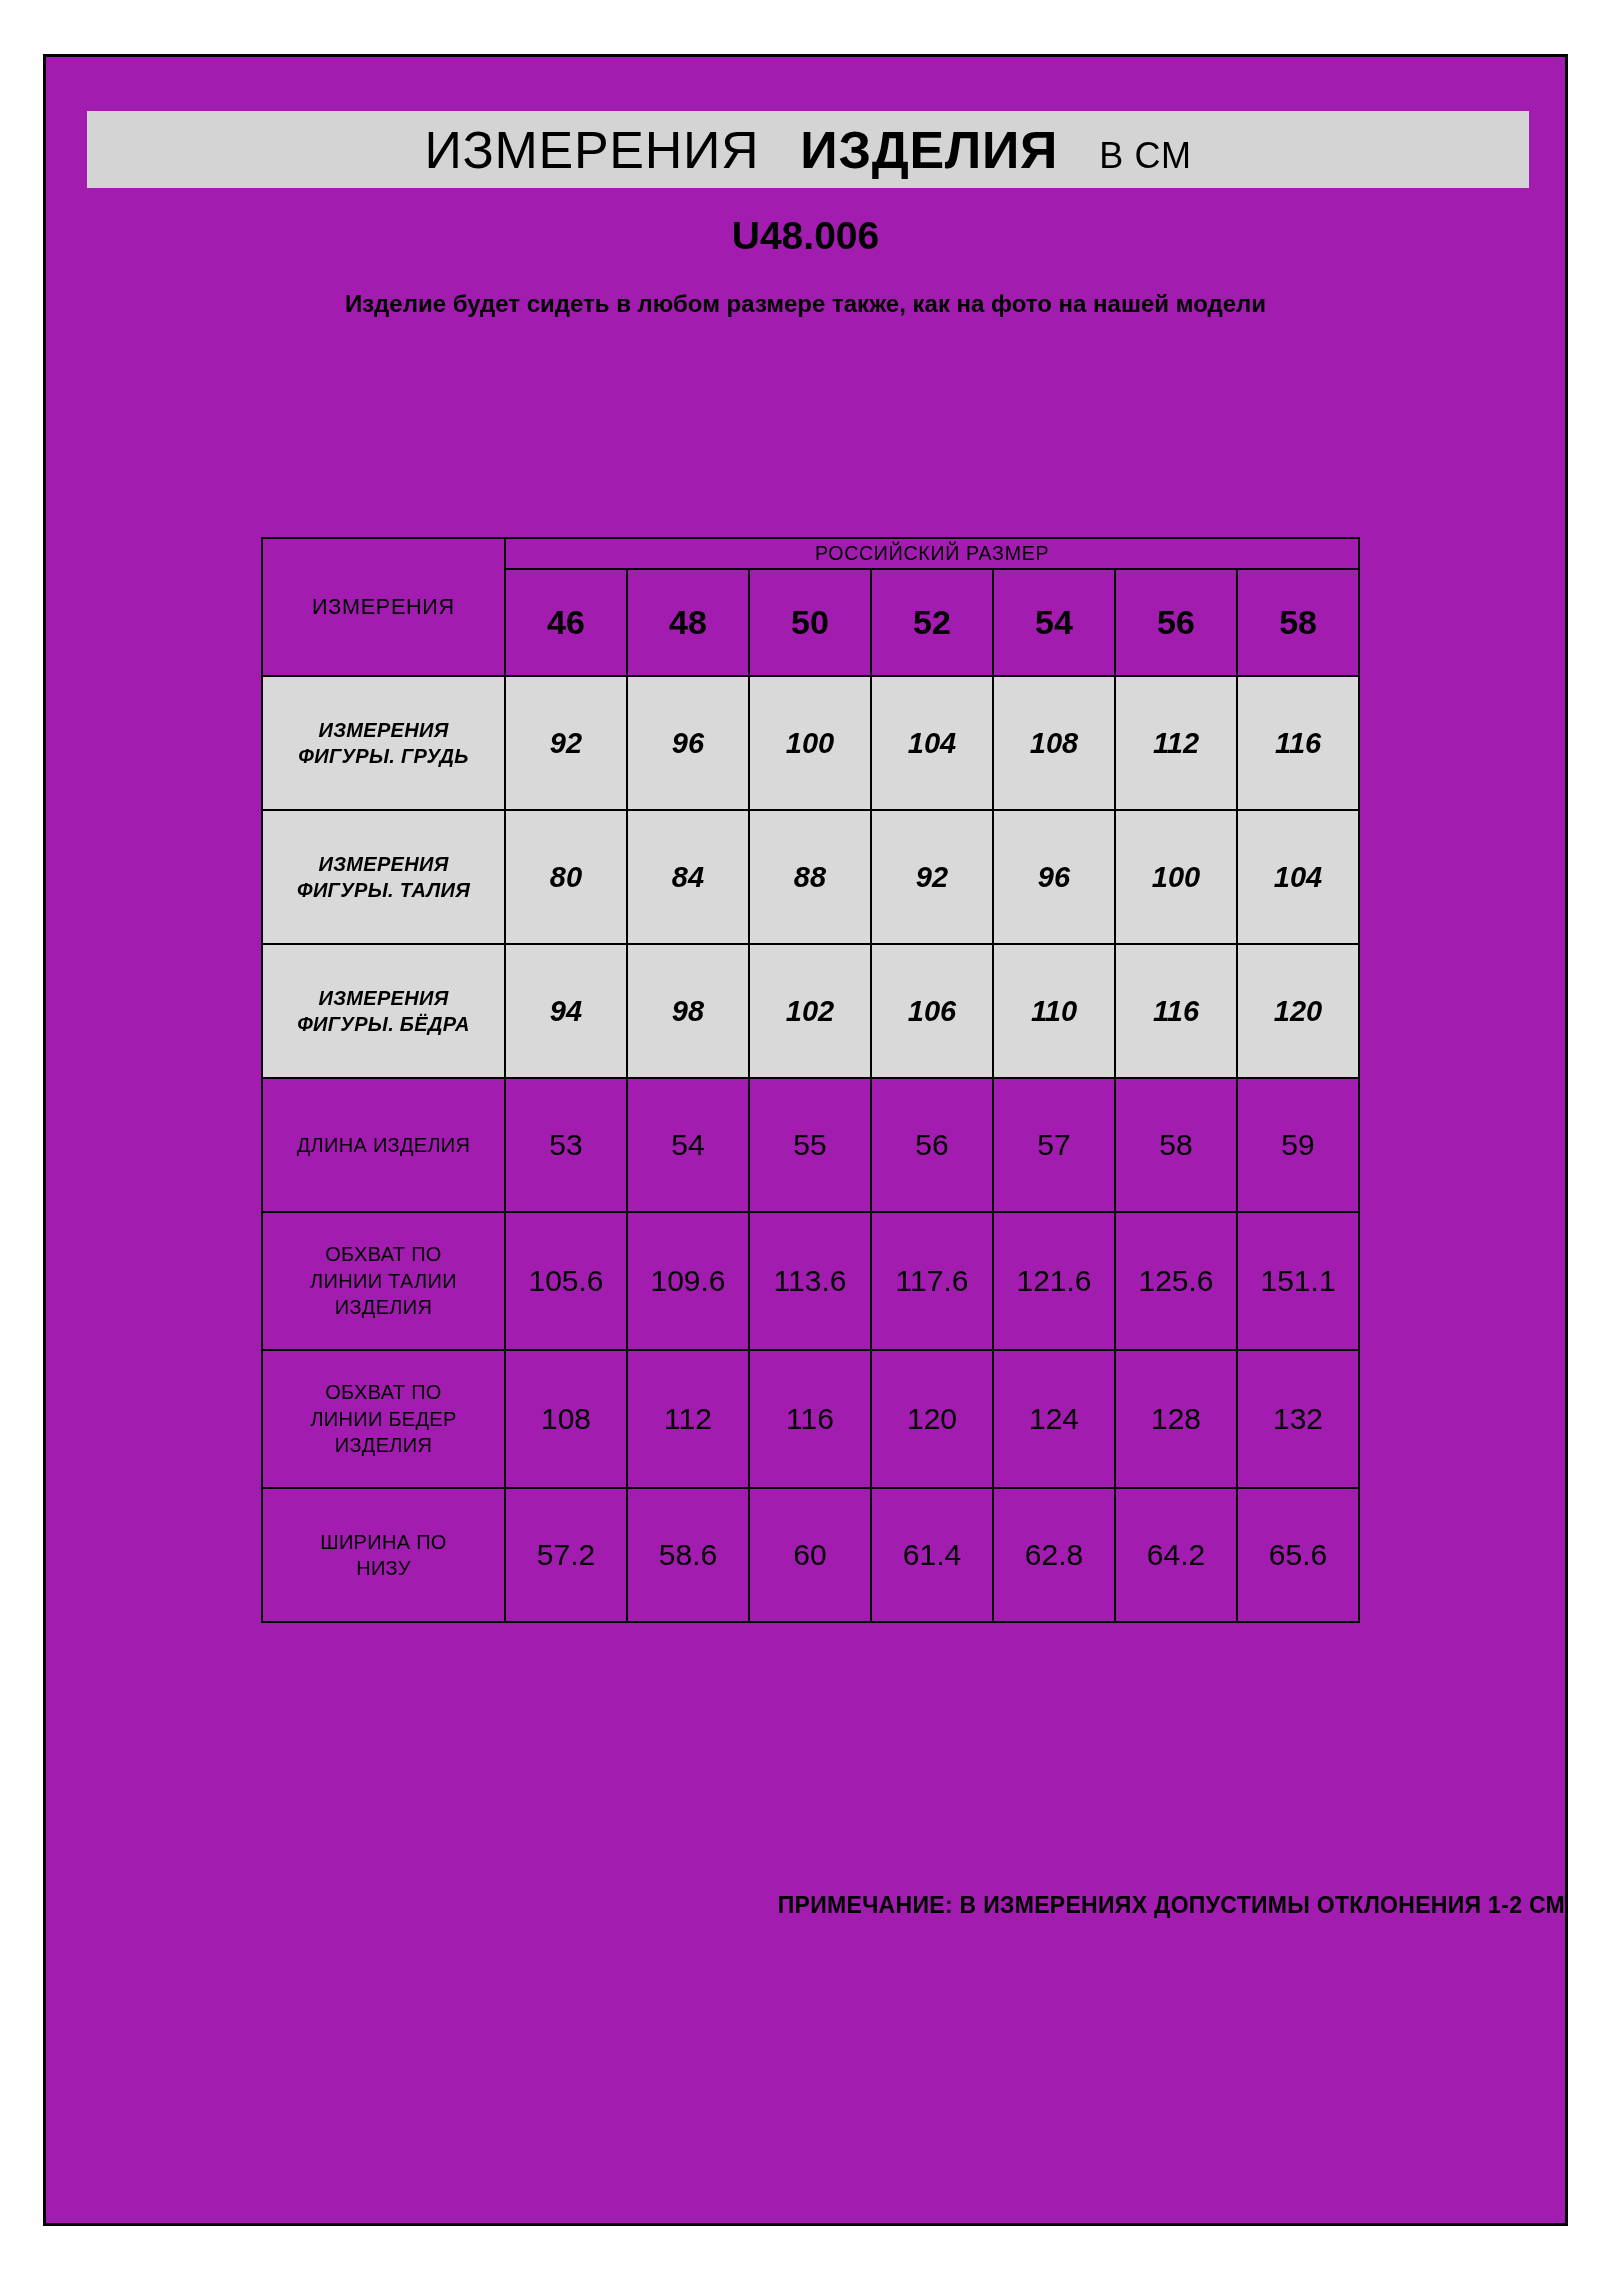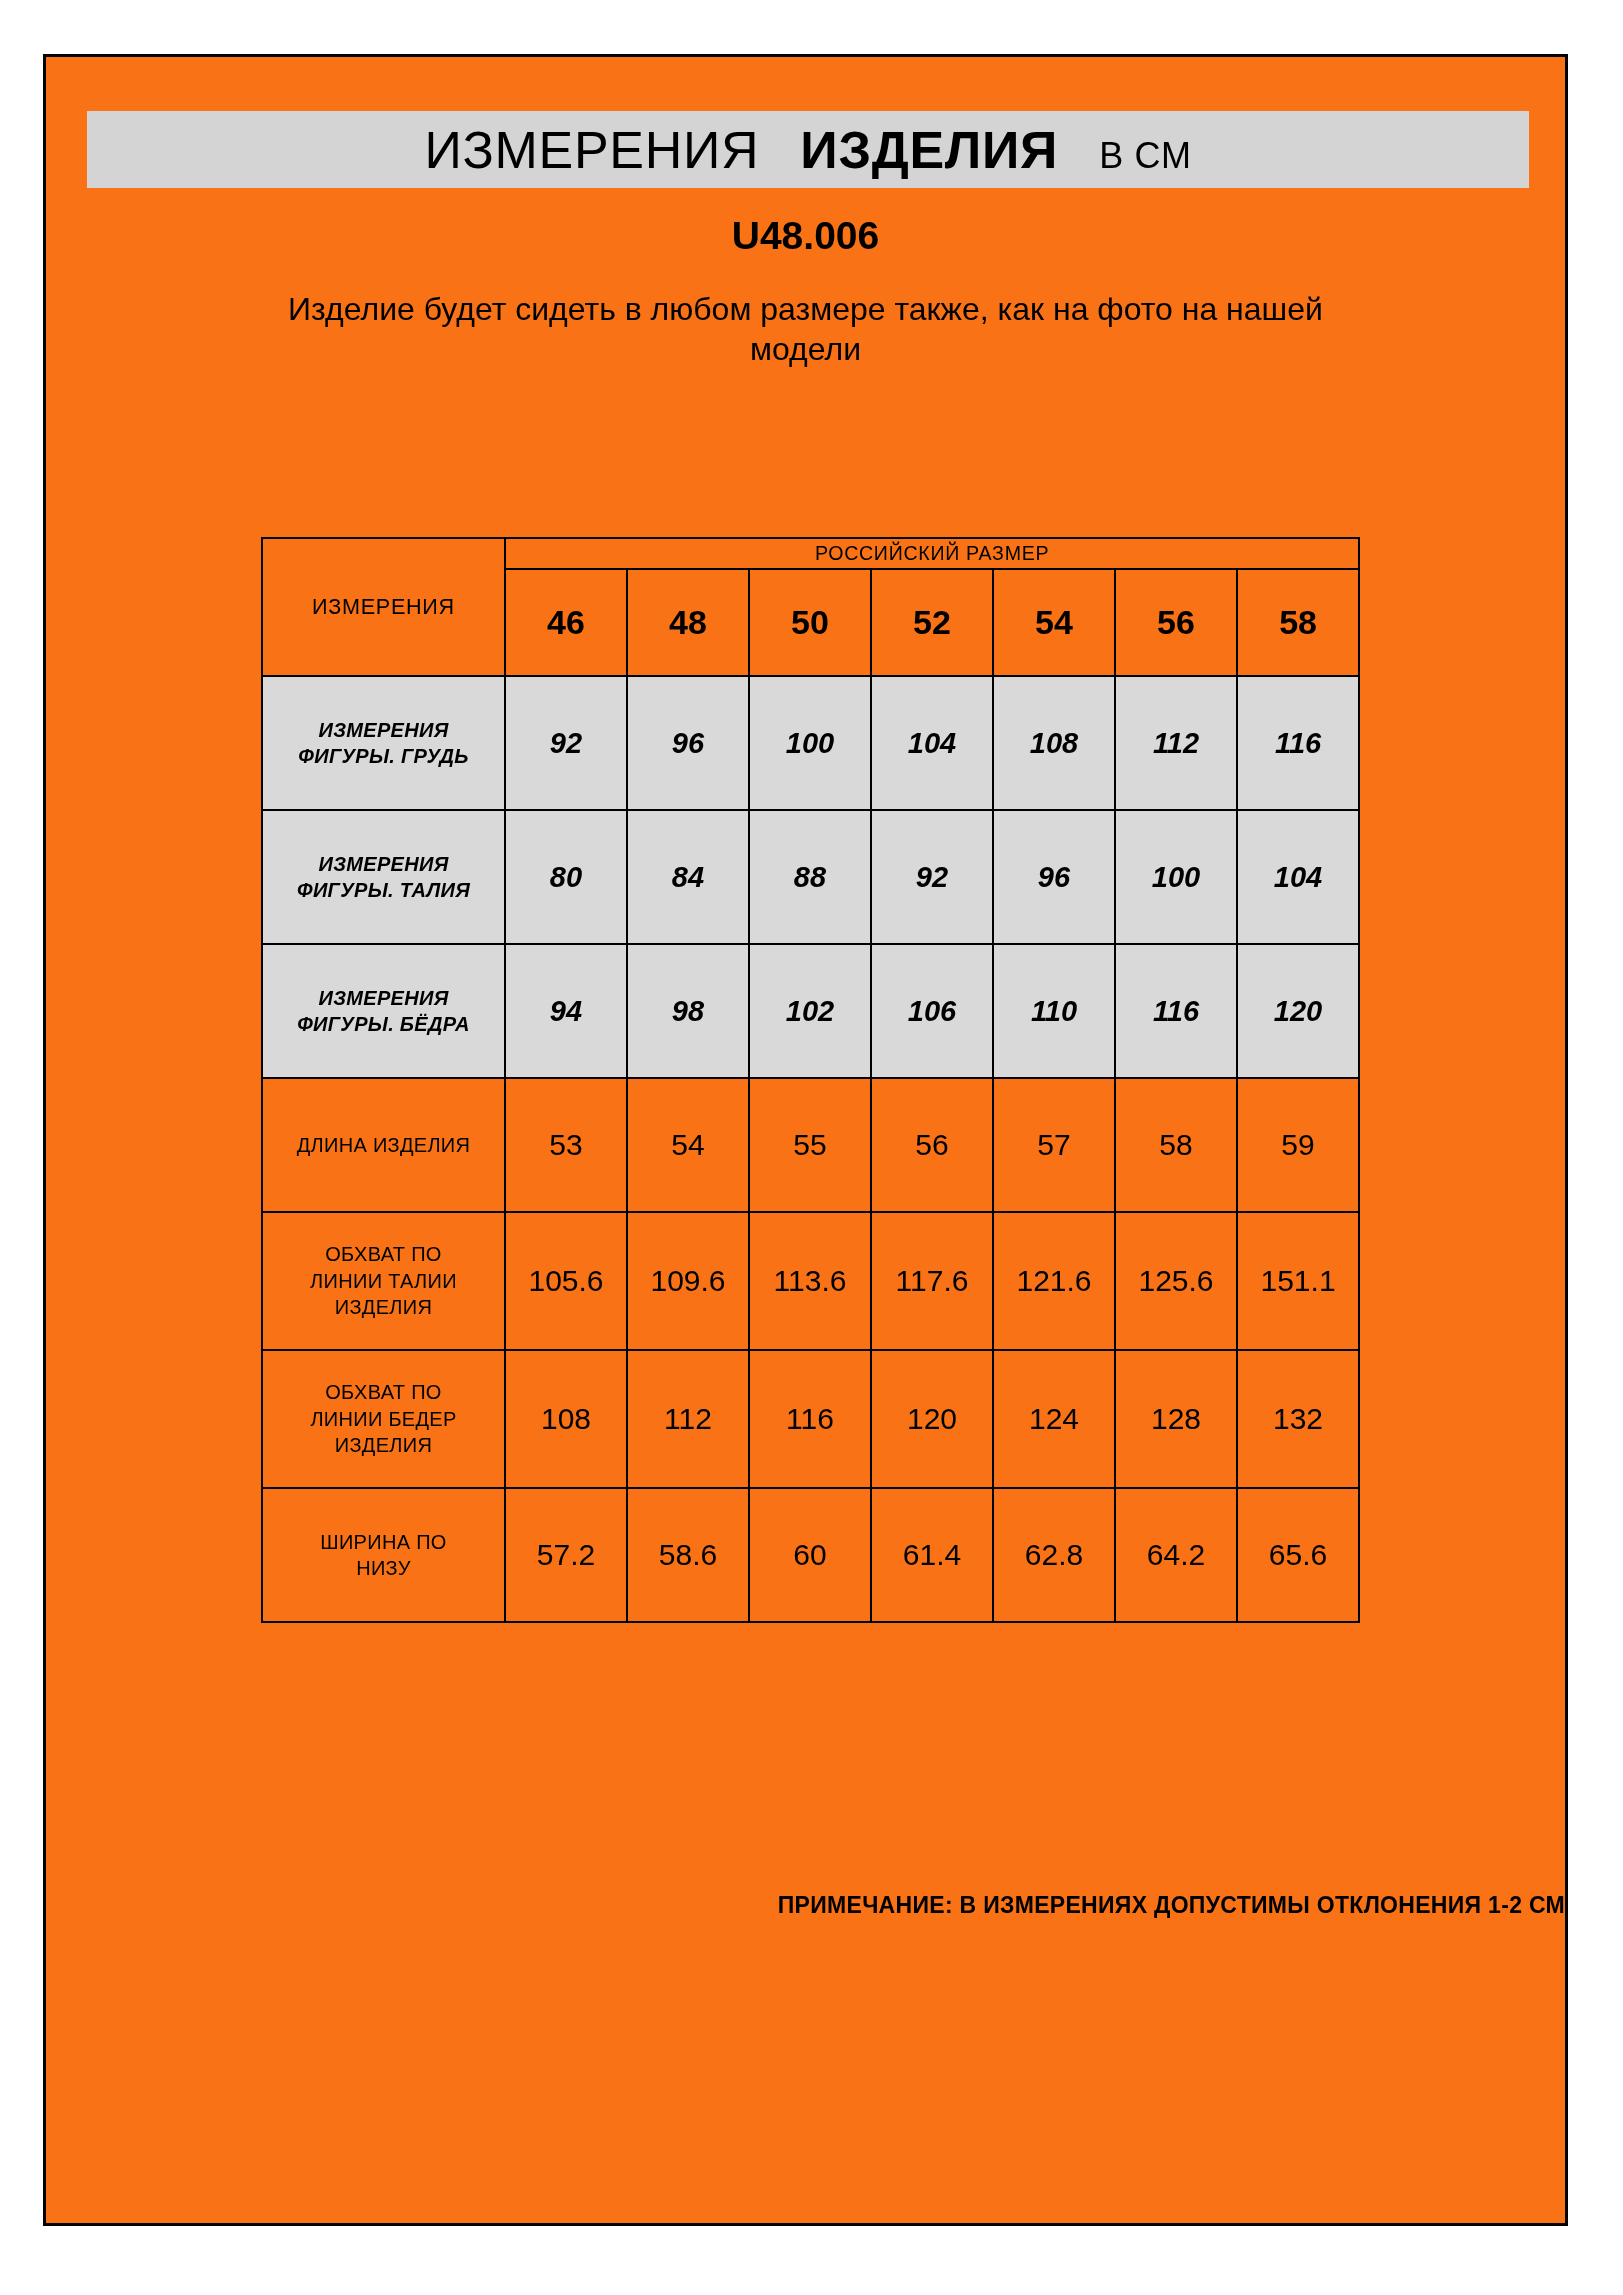--- a/index.html
+++ b/index.html
@@ -16,21 +16,21 @@
   }
 
   .page {
     position: absolute;
     left: 43px;
     top: 54px;
     width: 1525px;
     height: 2172px;
     border: 3.3px solid #000000;
     box-sizing: border-box;
-    background: #f97316;
+    background: #a21caf;
   }
 
   
   .banner {
     position: absolute;
     left: 41px;
     top: 54px;
     width: 1442px;
     height: 77px;
     background: #d4d4d4;
@@ -72,22 +72,22 @@
     font-size: 39px;
     font-weight: 700;
   }
   .subtitle {
     position: absolute;
     left: 50%;
     transform: translateX(-50%);
     top: 232px;
     width: 1073px;
     text-align: center;
-    font-size: 32px;
-    font-weight: 400;
+    font-size: 24px;
+    font-weight: 700;
     line-height: 1.25;
   }
 
   
   .table-wrap {
     position: absolute;
     left: 215px;
     top: 480px;
     width: 1096px;
   }

